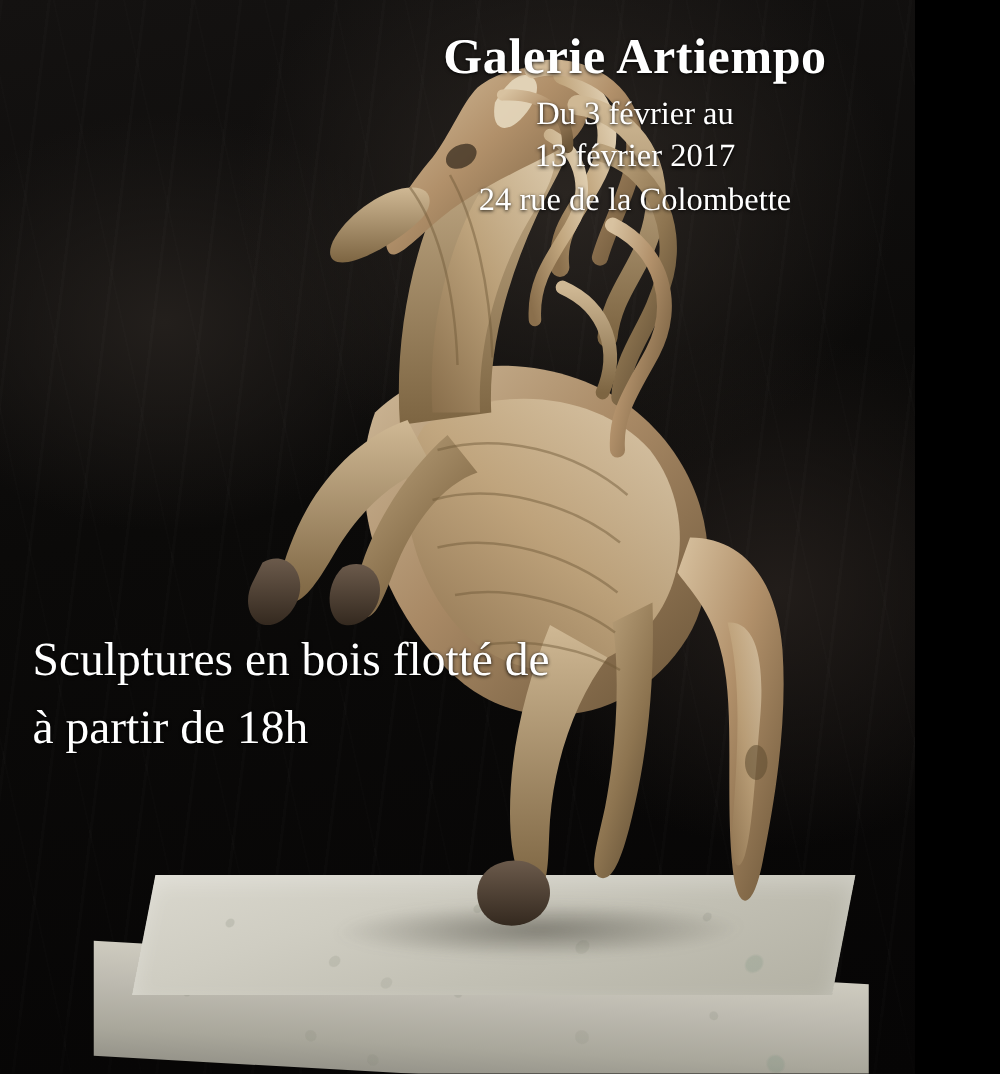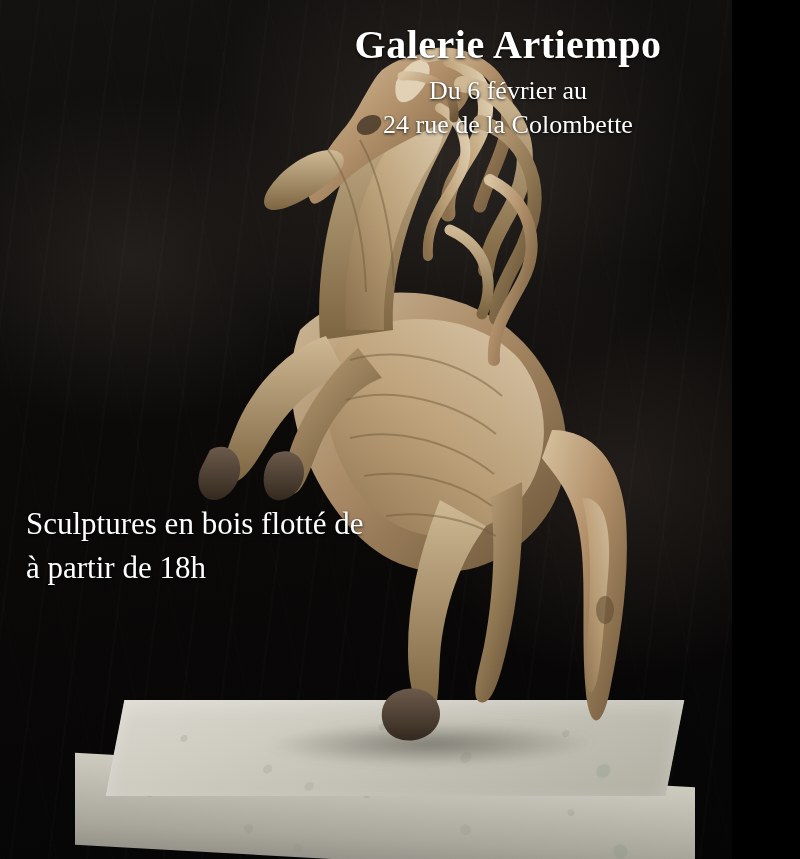--- a/index.html
+++ b/index.html
@@ -124,21 +124,21 @@
 
   .text-left {
     position: absolute;
     left: 26px;
     top: 502px;
     width: 430px;
     color: #ffffff;
   }
   .text-left p {
     margin: 0;
-    font-size: 31px;
+    font-size: 38px;
     line-height: 1.42;
     text-shadow: 0 1px 3px rgba(0,0,0,.95);
     white-space: nowrap;
   }
 </style>
 </head>
 <body>
 
 <div class="poster">
 
@@ -238,21 +238,22 @@
         <path d="M214 446 C258 438 310 452 342 476"></path>
         <path d="M236 486 C276 480 320 490 346 506"></path>
         <path d="M178 120 C200 150 214 200 216 262"></path>
         <path d="M210 110 C230 146 242 198 244 256"></path>
       </g>
     </svg>
   </div>
 
   <div class="text-right">
     <h1 class="gallery-title">Galerie Artiempo</h1>
-    <p class="dates-line">Du 6 février au</p>
+    <p class="dates-line">Du 3 février au</p>
+    <p class="dates-line">13 février 2017</p>
     <p class="addr-line">24 rue de la Colombette</p>
   </div>
 
   <div class="text-left">
     <p>Sculptures en bois flotté de</p>
     <p>à partir de 18h</p>
   </div>
 
 </div>
 

